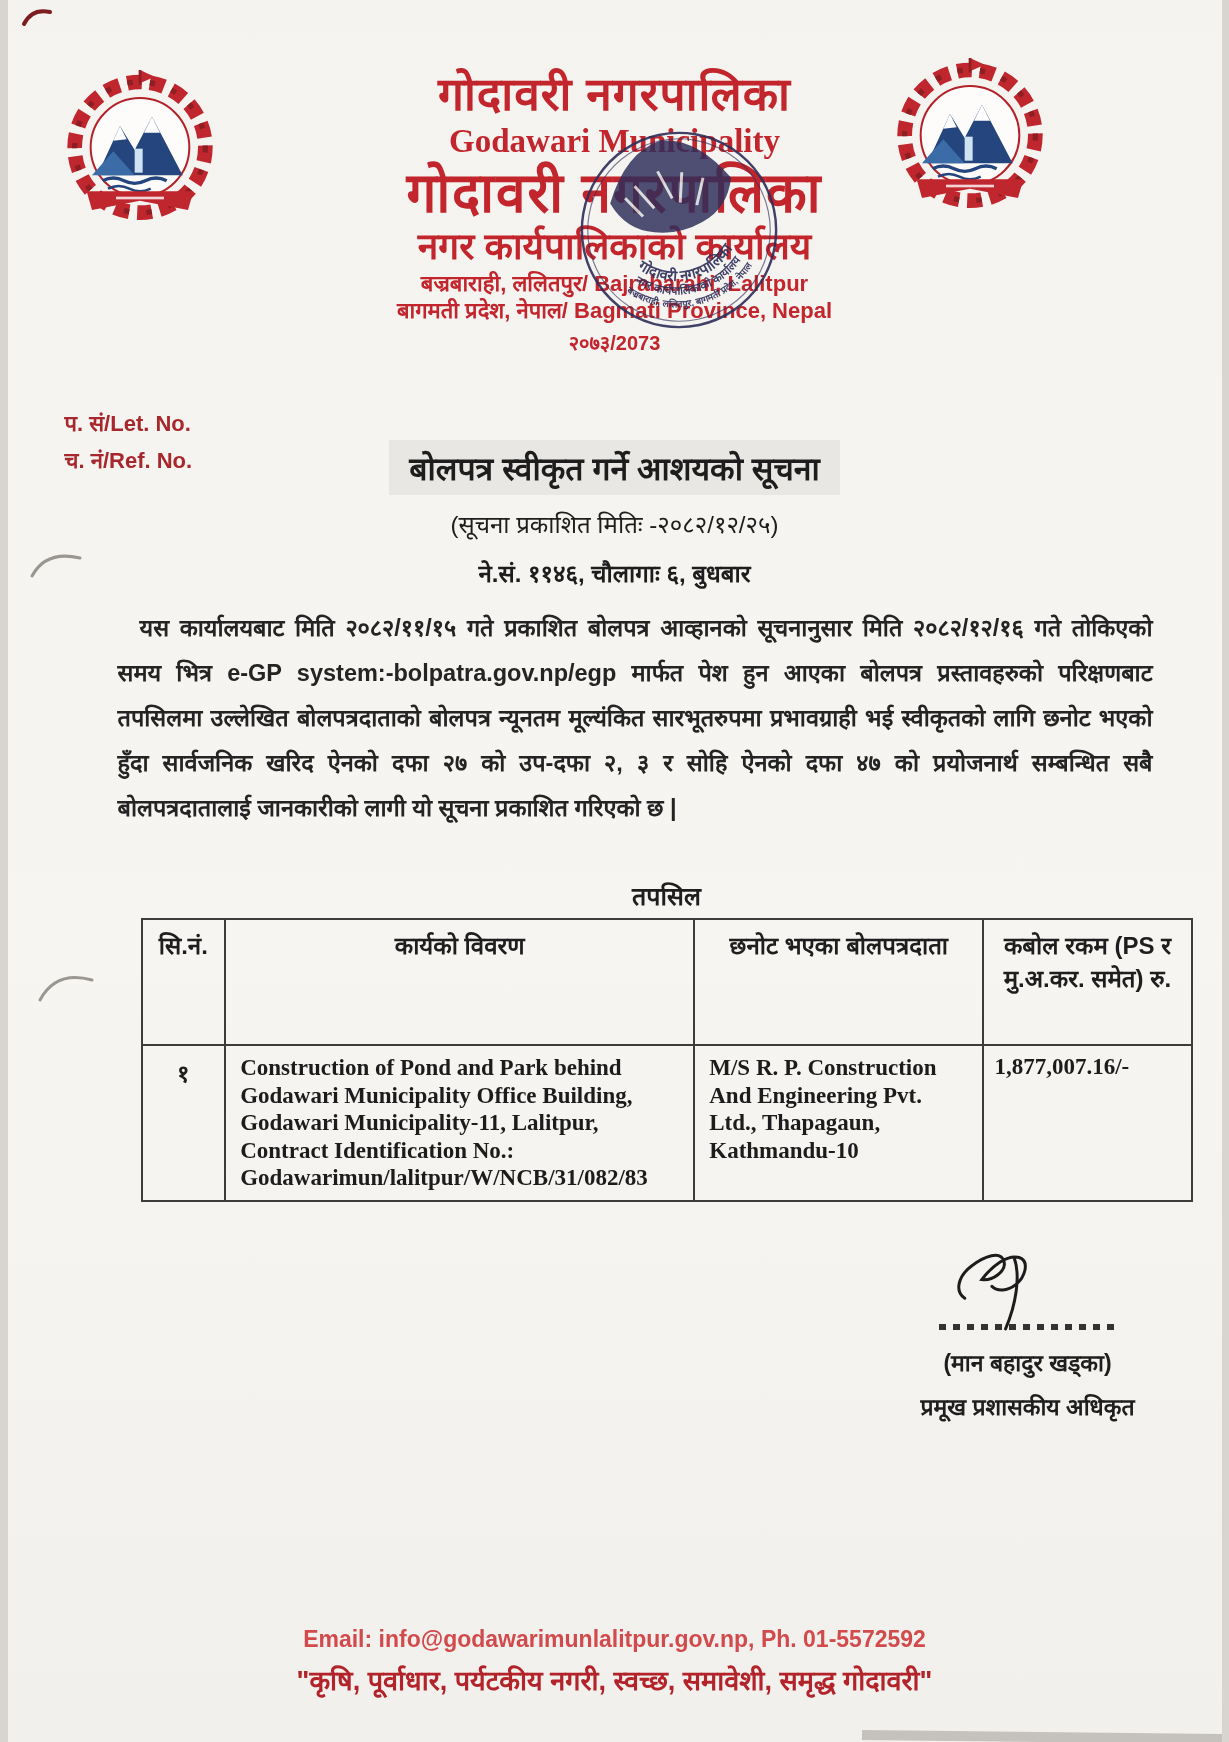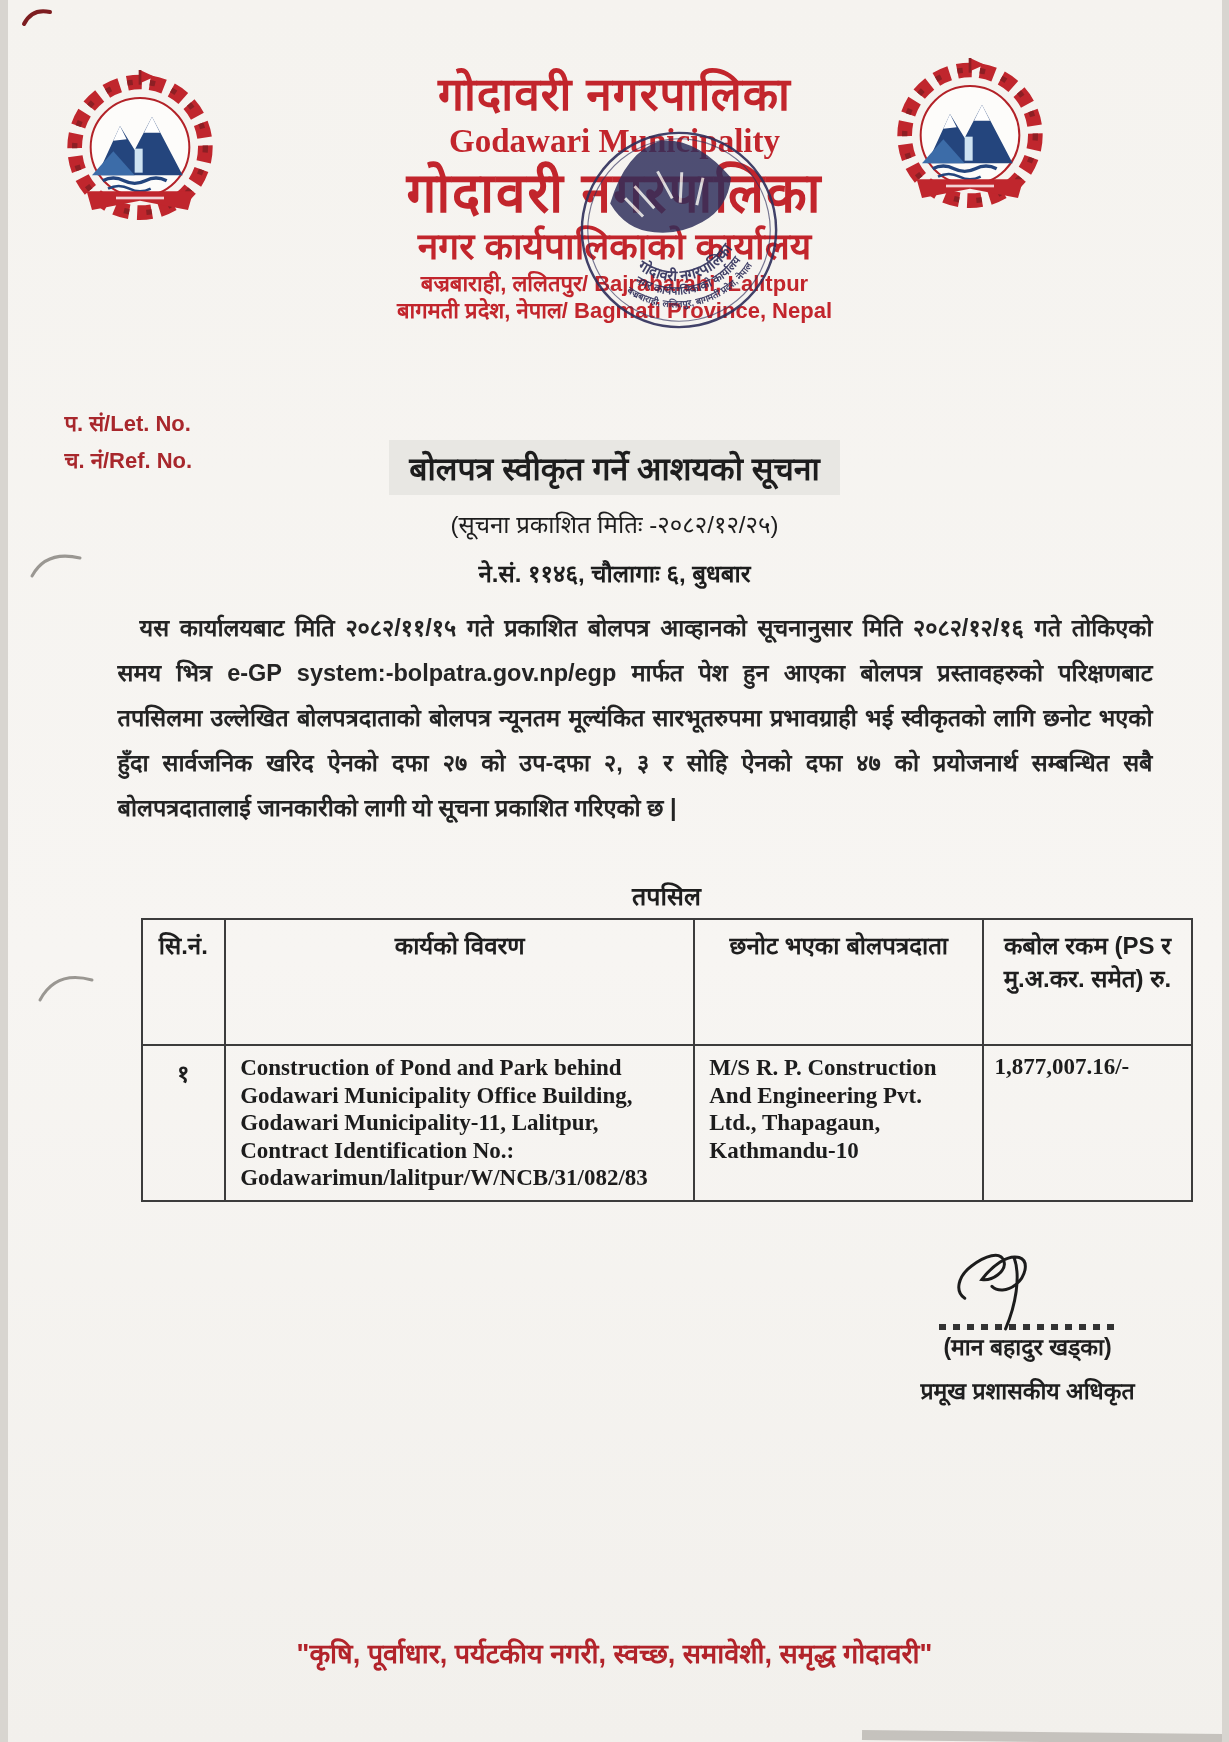--- a/index.html
+++ b/index.html
@@ -49,21 +49,21 @@
   .tbl .d-row{height:134px;}
   .c1{width:62px;} .c2{width:455px;} .c3{width:325px;} .c4{width:208px;}
   .td-sn{text-align:center;font-size:24px;font-weight:bold;padding-top:10px;color:#1e1e1e;}
   .td-en{font-family:"Liberation Serif",serif;font-weight:bold;font-size:23px;line-height:27.5px;color:#1c1c1c;padding:8px 14px;text-align:left;}
   .td-amt{font-family:"Liberation Serif",serif;font-weight:bold;font-size:23px;color:#1c1c1c;padding:8px 10px;text-align:left;}
   
   .sig-block{position:absolute;top:1232px;left:895px;width:250px;text-align:center;z-index:2;}
   .sig-svg{width:120px;height:102px;margin-left:40px;display:block;}
   .sig-dots{width:178px;height:6px;margin:-10px auto 0 auto;
     background:repeating-linear-gradient(90deg,#333 0 7px,transparent 7px 14px);}
-  .sig-name{font-size:23px;font-weight:bold;color:#1e1e1e;white-space:nowrap;}
+  .sig-name{margin-top:16px;font-size:23px;font-weight:bold;color:#1e1e1e;white-space:nowrap;}
   .sig-role{margin-top:12px;font-size:23px;font-weight:bold;color:#1e1e1e;white-space:nowrap;}
   
   .footer{position:absolute;top:1626px;left:0;width:100%;text-align:center;z-index:2;}
   .f-contact{font-size:23px;font-weight:bold;color:#d24a4c;}
   .f-slogan{margin-top:8px;font-size:27px;font-weight:bold;color:#b2232a;}
   
   .artifact{position:absolute;z-index:1;}
   .smudge{position:absolute;right:0;bottom:0;width:360px;height:10px;background:#bdbab5;
     transform:rotate(.6deg);opacity:.85;z-index:1;}
 </style>
@@ -110,20 +110,21 @@
     <rect x="42" y="98" width="36" height="2" fill="#ffffff" opacity=".8"></rect>
   </svg>
 
   <div class="letterhead">
     <div class="h-np">गोदावरी नगरपालिका</div>
     <div class="h-en">Godawari Municipality</div>
     <div class="h-deco">गोदावरी नगरपालिका</div>
     <div class="h-office-np">नगर कार्यपालिकाको कार्यालय</div>
     <div class="h-addr">बज्रबाराही, ललितपुर/ Bajrabarahi, Lalitpur</div>
     <div class="h-addr">बागमती प्रदेश, नेपाल/ Bagmati Province, Nepal</div>
+    <div class="h-year">२०७३/2073</div>
   </div>
 
   <svg class="stamp" viewBox="0 0 210 210">
     <circle cx="105" cy="105" r="99" fill="none" stroke="#2e2e5a" stroke-width="2.5"></circle>
     <circle cx="105" cy="105" r="93" fill="none" stroke="#2e2e5a" stroke-width="1.2" opacity=".7"></circle>
     <path d="M42,64 Q68,16 105,12 Q142,16 168,64 Q158,94 130,102 Q105,110 80,102 Q52,94 42,64 Z" fill="#2e2e5a" opacity=".93"></path>
     <path d="M70,52 L85,78 M96,42 L105,72 M120,48 L112,78 M140,58 L128,84 M58,62 L72,84" stroke="#f6f4f0" stroke-width="3" fill="none" opacity=".85"></path>
     <defs>
       <path id="stamp-arc-a" d="M40,102 A66,66 0 0 0 170,102"></path>
       <path id="stamp-arc-b" d="M27,104 A79,79 0 0 0 183,104"></path>
@@ -182,18 +183,19 @@
   <div class="sig-block">
     <svg class="sig-svg" viewBox="0 0 130 120">
       <path d="M20,78 C8,70 12,52 28,40 C44,28 62,22 66,34 C70,46 52,58 40,56 C52,40 70,26 84,30 C96,34 92,52 80,62 C70,70 58,70 52,64 M78,30 C86,52 80,86 68,114" stroke="#1c1c1c" stroke-width="3.5" fill="none" stroke-linecap="round"></path>
     </svg>
     <div class="sig-dots"></div>
     <div class="sig-name">(मान बहादुर खड्का)</div>
     <div class="sig-role">प्रमूख प्रशासकीय अधिकृत</div>
   </div>
 
   <div class="footer">
+    <div class="f-contact">Email: info@godawarimunlalitpur.gov.np, Ph. 01-5572592</div>
     <div class="f-slogan">"कृषि, पूर्वाधार, पर्यटकीय नगरी, स्वच्छ, समावेशी, समृद्ध गोदावरी"</div>
   </div>
 
   <div class="smudge"></div>
 
 </div>
 
 </body></html>

